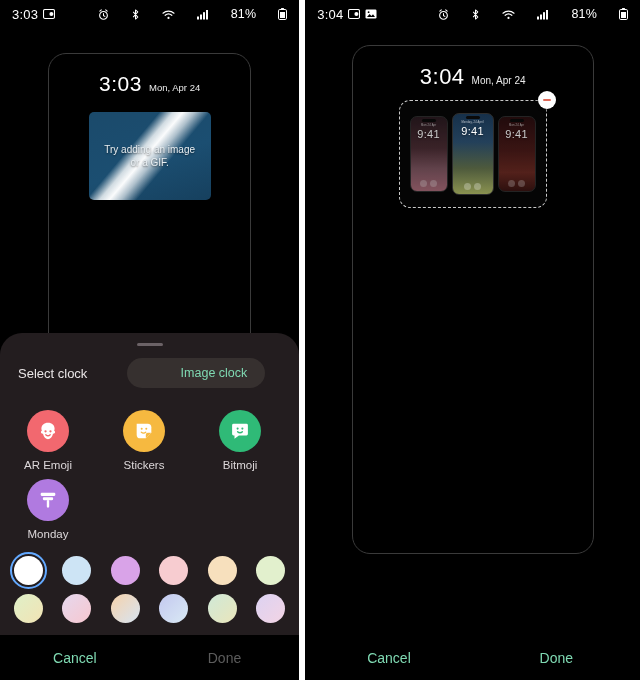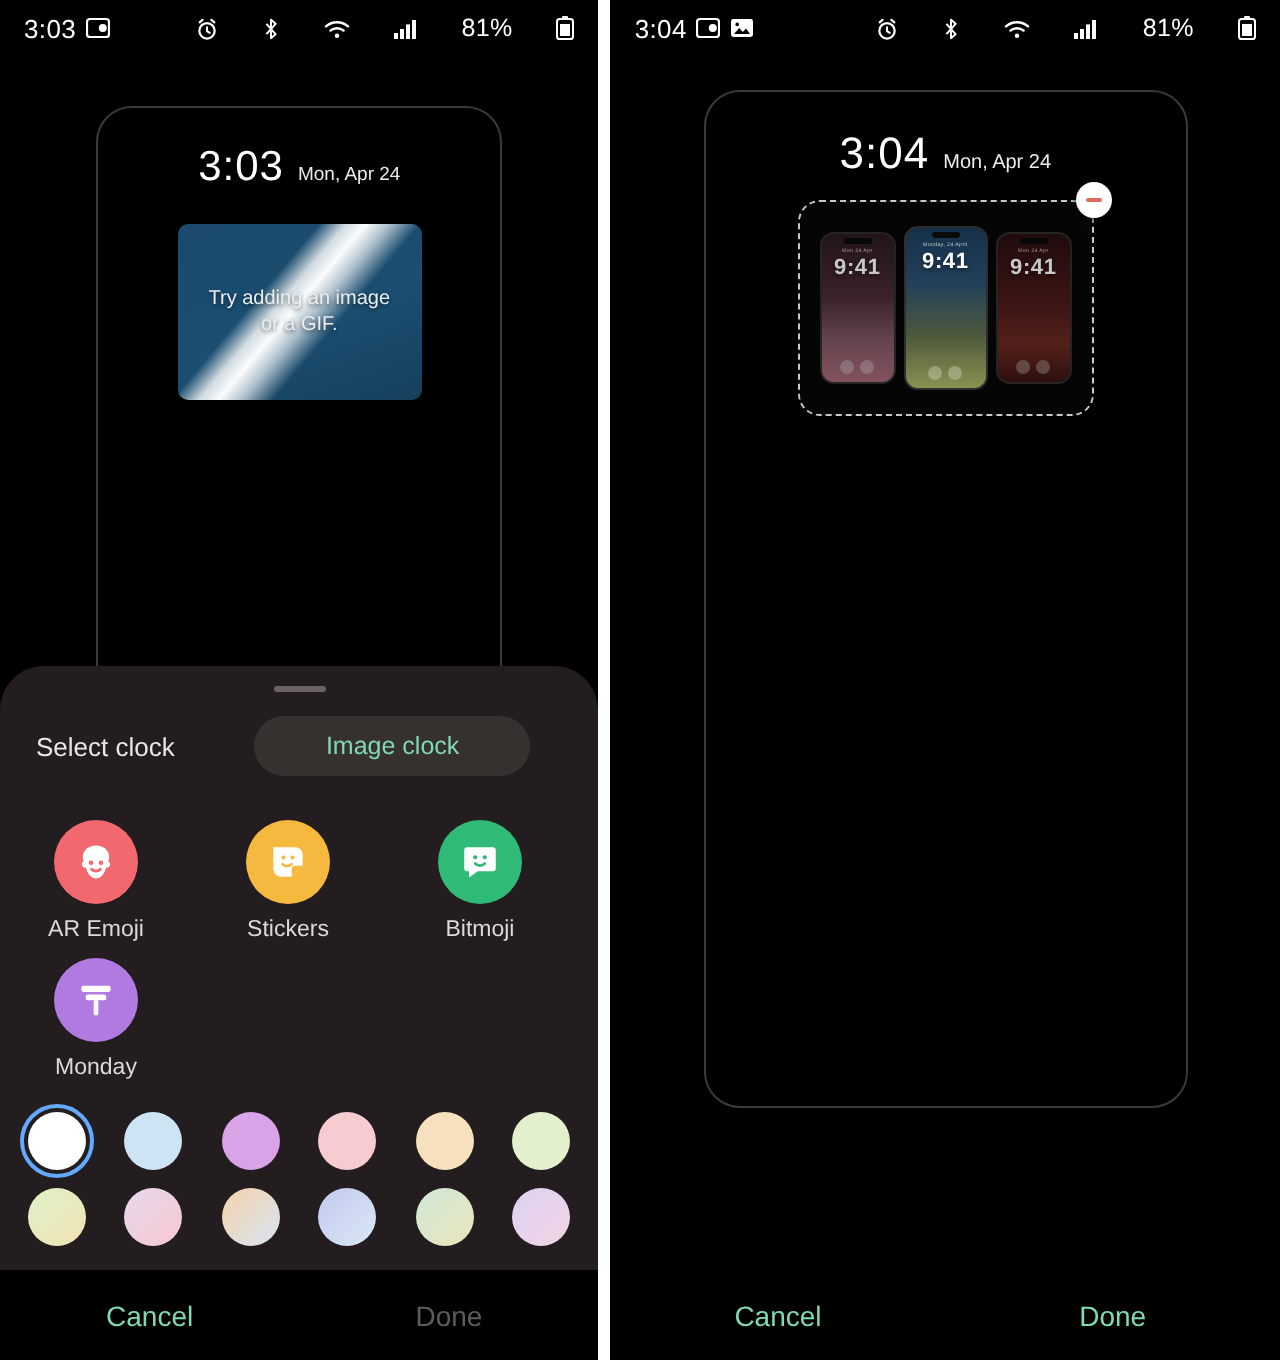--- a/index.html
+++ b/index.html
@@ -102,21 +102,21 @@
   .mp-notch {
     position: absolute; top: 2px; left: 50%; transform: translateX(-50%);
     width: 14px; height: 3px; border-radius: 2px; background: #0a0a0a;
   }
   .mp-top {
     position: absolute; top: 7px; left: 0; right: 0; text-align: center;
     color: rgba(255,255,255,.7); font-size: 2.6px; letter-spacing: .2px;
   }
   .mp-time {
     position: absolute; top: 11px; left: 0; right: 0; text-align: center;
-    color: #fff; font-size: 11px; font-weight: 700; letter-spacing: .3px;
+    color: #fff; font-size: 11px; font-weight: 400; letter-spacing: .3px;
     text-shadow: 0 1px 2px rgba(0,0,0,.5);
   }
   .mp-ctrls {
     position: absolute; bottom: 4px; left: 0; right: 0;
     display: flex; justify-content: center; gap: 3px;
   }
   .mp-ctrls i {
     width: 7px; height: 7px; border-radius: 50%;
     background: rgba(255,255,255,.28); display: block;
   }
@@ -132,21 +132,21 @@
     width: 26px; height: 3px; border-radius: 2px;
     background: #6b6266; margin: 2px auto 0;
   }
   .sheet-head {
     display: flex; align-items: center;
     padding: 12px 18px 6px 18px;
   }
   .sheet-title { color: #e9e5e6; font-size: 13px; }
   .chip {
     margin-left: auto; margin-right: 16px;
-    min-width: 138px; text-align: center;
+    min-width: 138px; text-align: right;
     background: #36302f; color: #7fd9b2;
     font-size: 12.5px; padding: 8px 18px;
     border-radius: 18px;
   }
 
   .tiles { padding: 10px 0 4px 0; }
   .tile-row { display: flex; padding: 6px 0 2px 0; }
   .tile {
     width: 96px; display: flex; flex-direction: column;
     align-items: center; gap: 7px;

